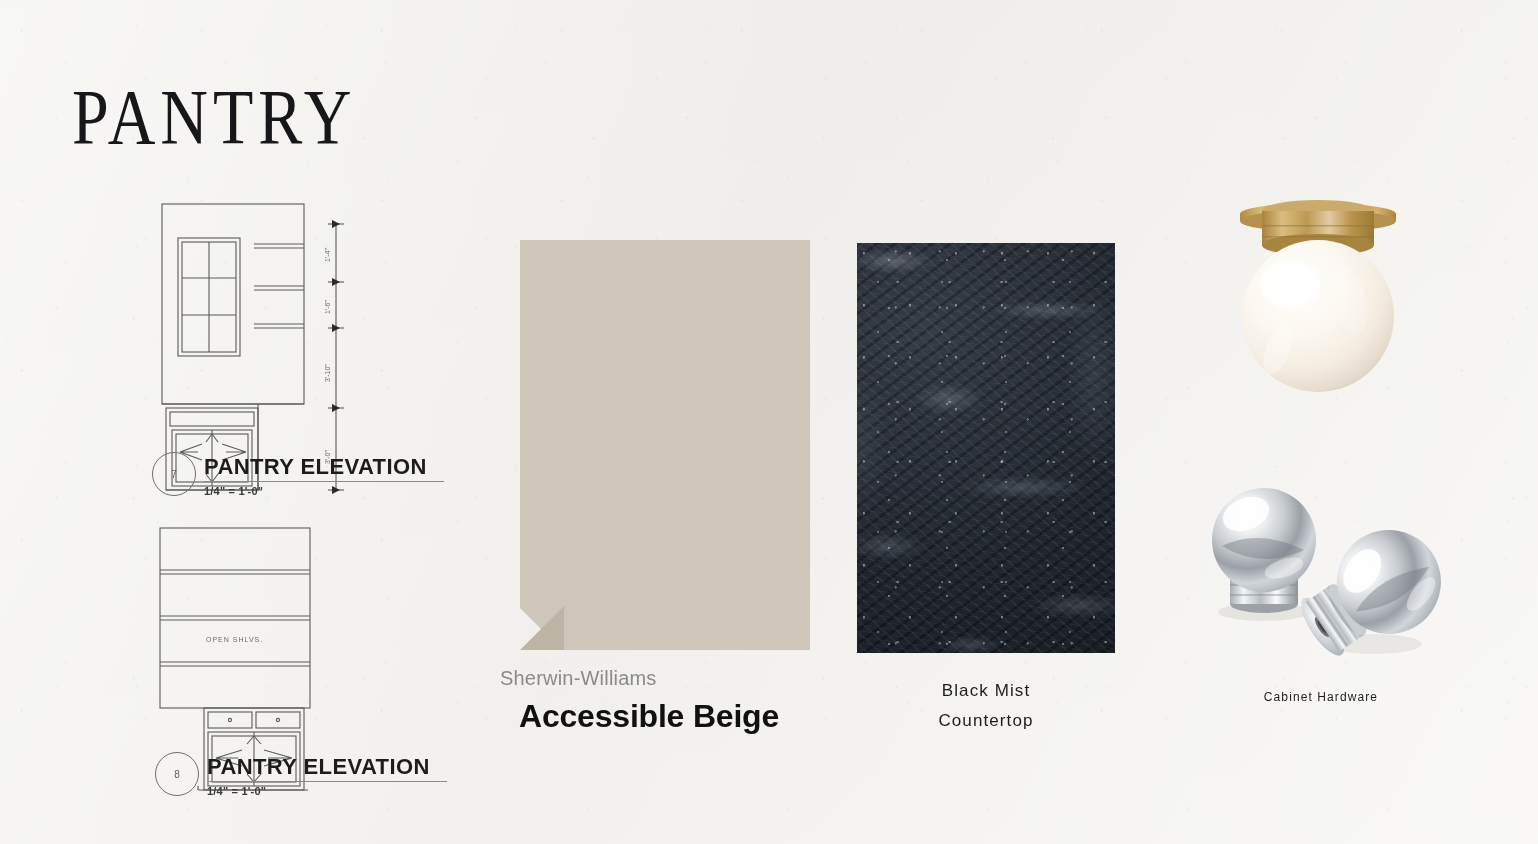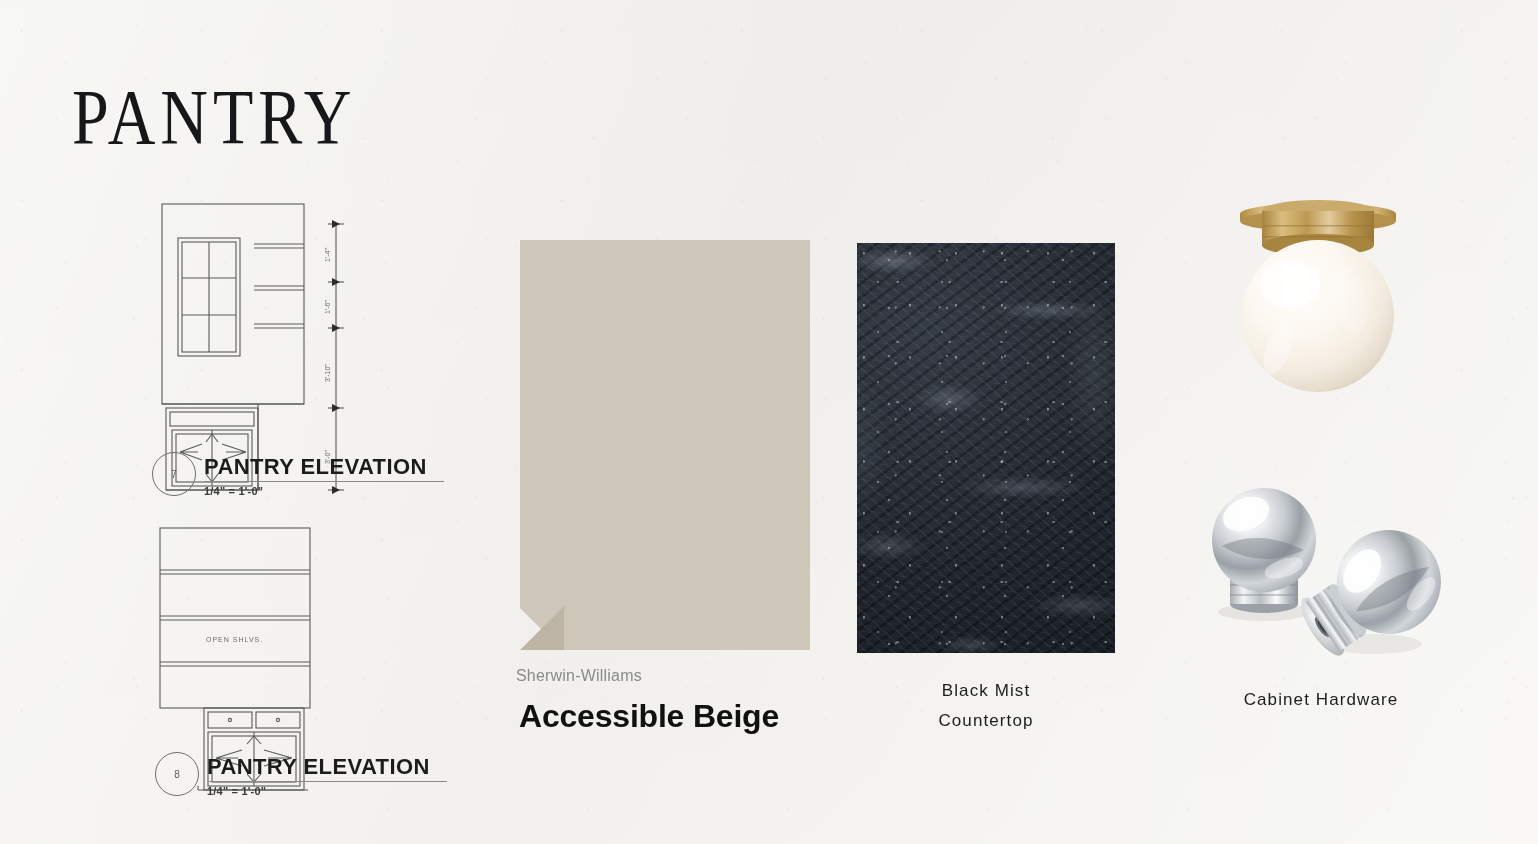--- a/index.html
+++ b/index.html
@@ -123,22 +123,22 @@
     bottom: 28px;
     text-align: center;
     padding-left: 58px;
     font-size: 17px;
     letter-spacing: 1.2px;
     color: #25241f;
     font-family: "Liberation Sans", sans-serif;
   }
   #paint-brand {
     position: absolute;
-    left: 516px; top: 667px;
-    font-size: 16px;
+    left: 500px; top: 667px;
+    font-size: 20px;
     color: #8a8a8a;
     letter-spacing: .2px;
   }
   #paint-name {
     position: absolute;
     left: 519px; top: 698px;
     font-size: 32px;
     font-weight: bold;
     color: #111;
     letter-spacing: -.2px;
@@ -203,21 +203,21 @@
   #cabinet-knobs {
     position: absolute;
     left: 1196px; top: 472px;
     width: 250px; height: 200px;
   }
   #hardware-caption {
     position: absolute;
     left: 1196px; top: 690px;
     width: 250px;
     text-align: center;
-    font-size: 17px;
+    font-size: 12px;
     letter-spacing: 1.1px;
     color: #1d1d1d;
   }
 </style>
 </head>
 <body>
 
 <div id="board">
 
   <div id="title">PANTRY</div>

